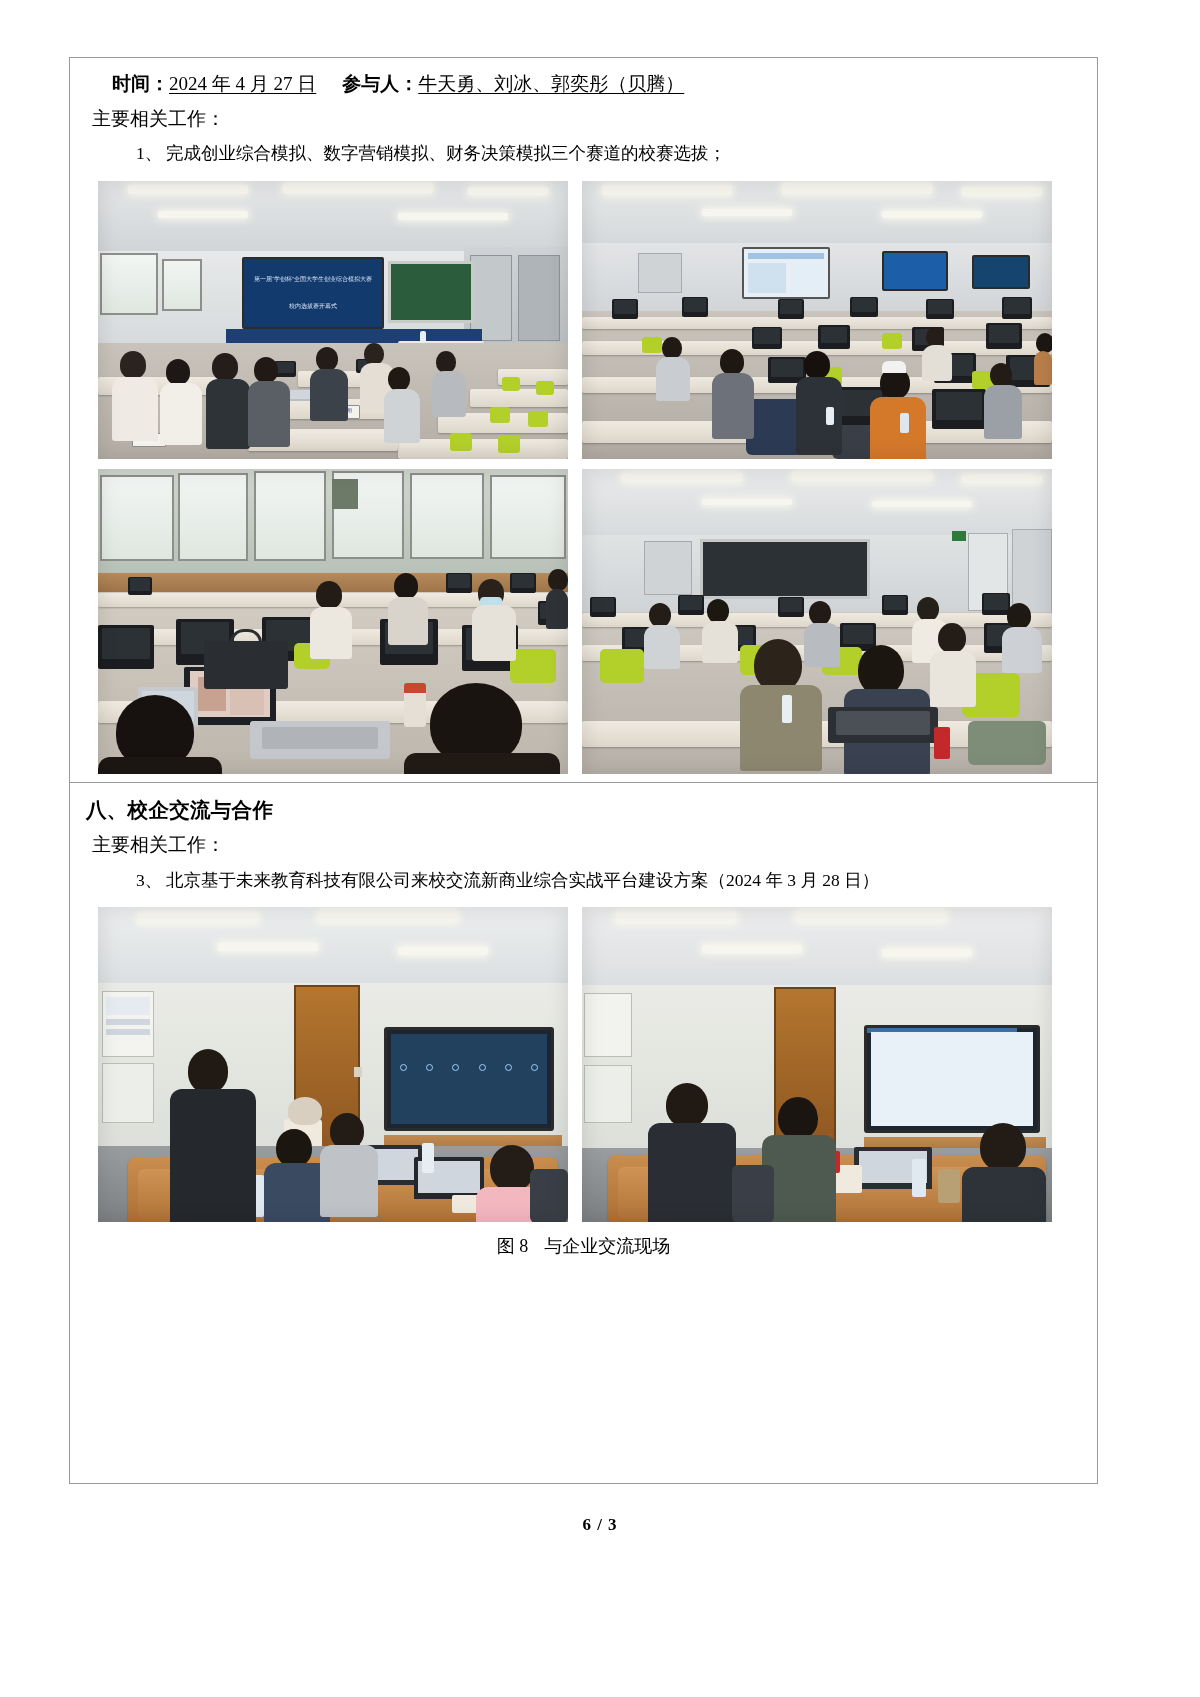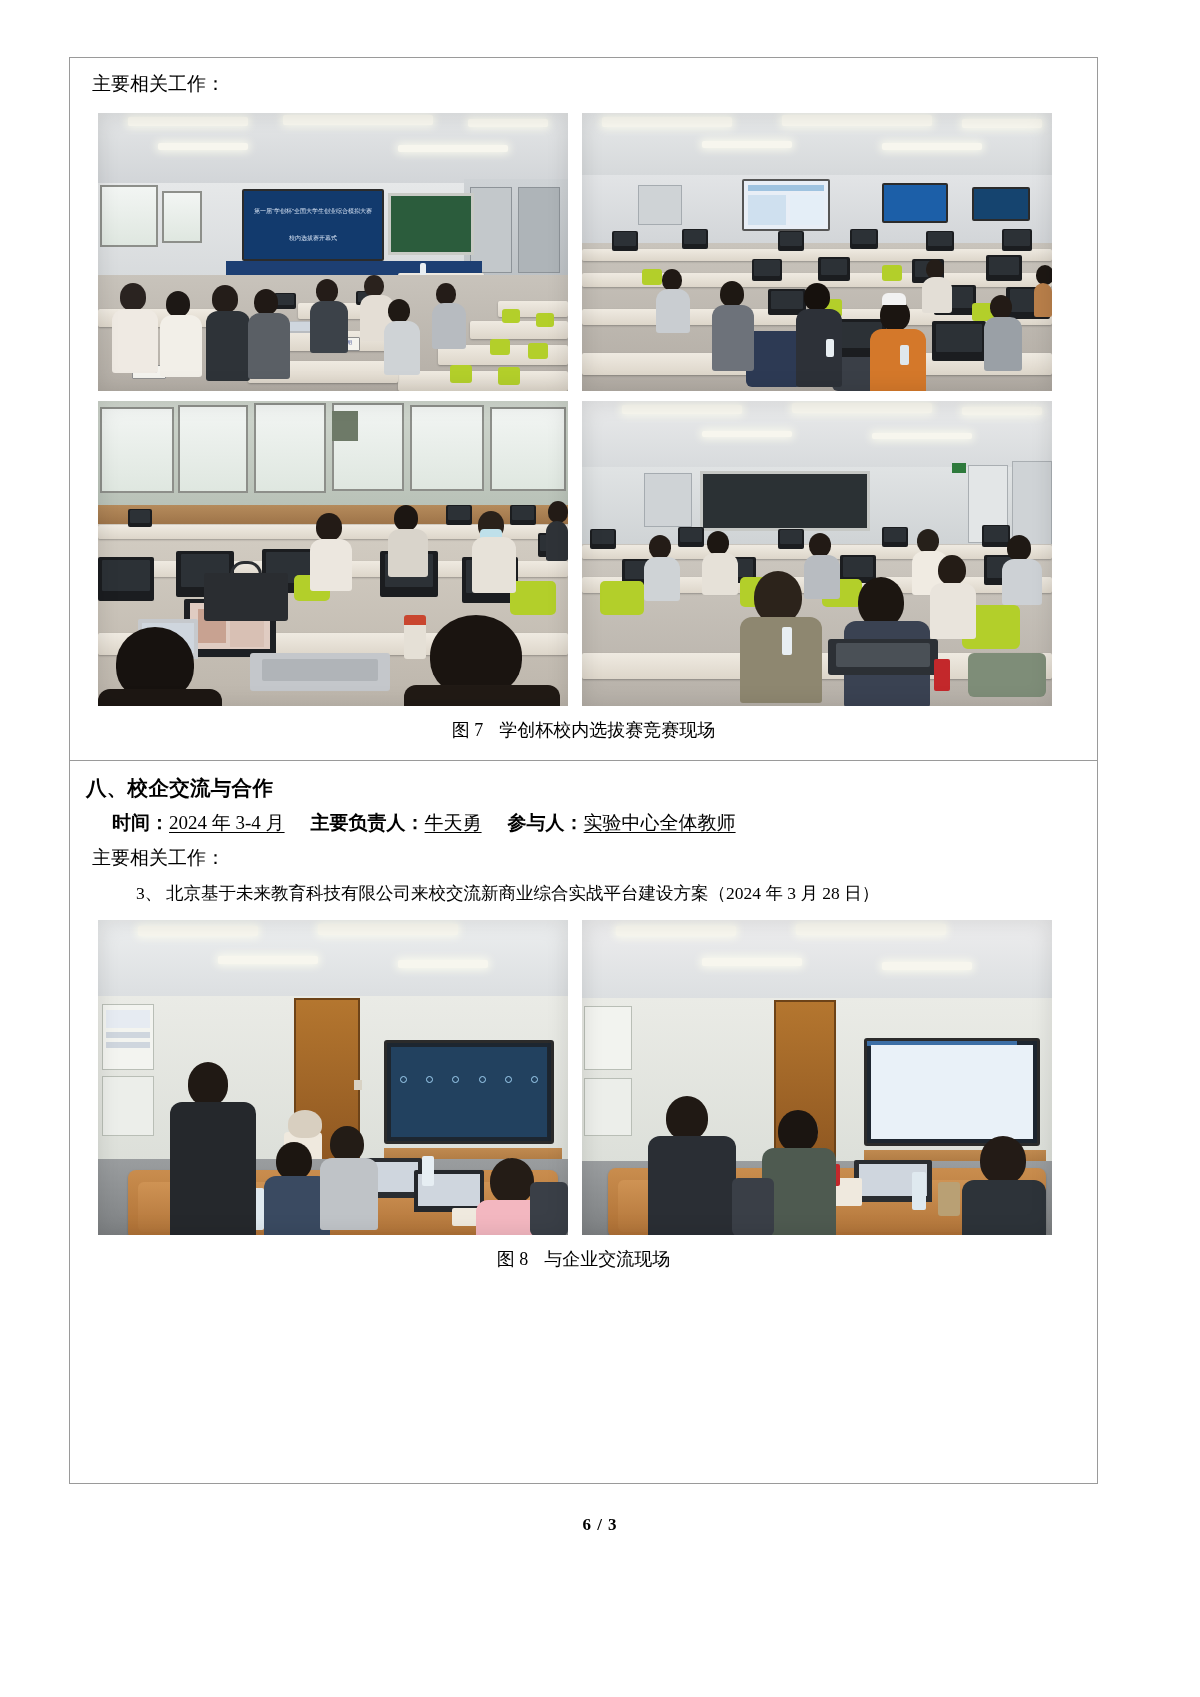--- a/index.html
+++ b/index.html
@@ -234,23 +234,29 @@
 </head>
 <body>
 
 <div class="page">
 
   <div class="doc-frame">
 
     <div class="section">
       <div class="sec-inner">
 
+        <div class="line indent1">
+          <span class="bold">时间：</span><span class="u">2024 年 4 月 27 日</span><span class="gap"></span><span class="bold">参与人：</span><span class="u">牛天勇、刘冰、郭奕彤（贝腾）</span>
+        </div>
 
         <div class="line" style="padding-left:6px;">主要相关工作：</div>
 
+        <div class="list-line">
+          <span class="num">1、</span><span>完成创业综合模拟、数字营销模拟、财务决策模拟三个赛道的校赛选拔；</span>
+        </div>
 
         <div class="photo-grid">
 
           <div class="ph" style="width:470px;height:278px;">
             <div class="ceil" style="height:70px;background:linear-gradient(#e4e6e7,#d2d5d8)"></div>
             <div class="ceil-panel" style="left:30px;top:4px;width:120px;height:9px;"></div>
             <div class="ceil-panel" style="left:185px;top:2px;width:150px;height:10px;"></div>
             <div class="ceil-panel" style="left:370px;top:6px;width:80px;height:8px;"></div>
             <div class="ceil-panel" style="left:60px;top:30px;width:90px;height:7px;"></div>
             <div class="ceil-panel" style="left:300px;top:32px;width:110px;height:7px;"></div>
@@ -564,33 +570,27 @@
             <div style="position:absolute;left:246px;top:238px;width:110px;height:36px;background:#2c3035;border-radius:3px;"></div>
             <div style="position:absolute;left:254px;top:242px;width:94px;height:24px;background:#4a5056;border-radius:2px;"></div>
             <div style="position:absolute;left:386px;top:252px;width:78px;height:44px;background:#7e8d78;border-radius:6px;"></div>
             <div class="can" style="left:352px;top:258px;width:16px;height:32px;"></div>
             <div class="bottle" style="left:200px;top:226px;width:10px;height:28px;"></div>
             <div style="position:absolute;left:0;top:0;right:0;bottom:0;box-shadow:inset 0 0 22px rgba(0,0,0,.12);"></div>
           </div>
 
         </div>
 
-        <div class="caption">
-          <span>图 7</span><span class="cap-gap"></span><span>学创杯校内选拔赛竞赛现场</span>
-        </div>
       </div>
     </div>
 
     <div class="section sec-divider">
       <div class="sec-inner">
         <div class="heading">八、校企交流与合作</div>
 
-        <div class="line indent1">
-          <span class="bold">时间：</span><span class="u">2024 年 3-4 月</span><span class="gap"></span><span class="bold">主要负责人：</span><span class="u">牛天勇</span><span class="gap"></span><span class="bold">参与人：</span><span class="u">实验中心全体教师</span>
-        </div>
 
         <div class="line" style="padding-left:6px;">主要相关工作：</div>
 
         <div class="list-line">
           <span class="num">3、</span><span>北京基于未来教育科技有限公司来校交流新商业综合实战平台建设方案（2024 年 3 月 28 日）</span>
         </div>
 
         <div class="photo-grid" style="padding-left:12px;">
 
           <div class="ph" style="width:470px;height:315px;">

